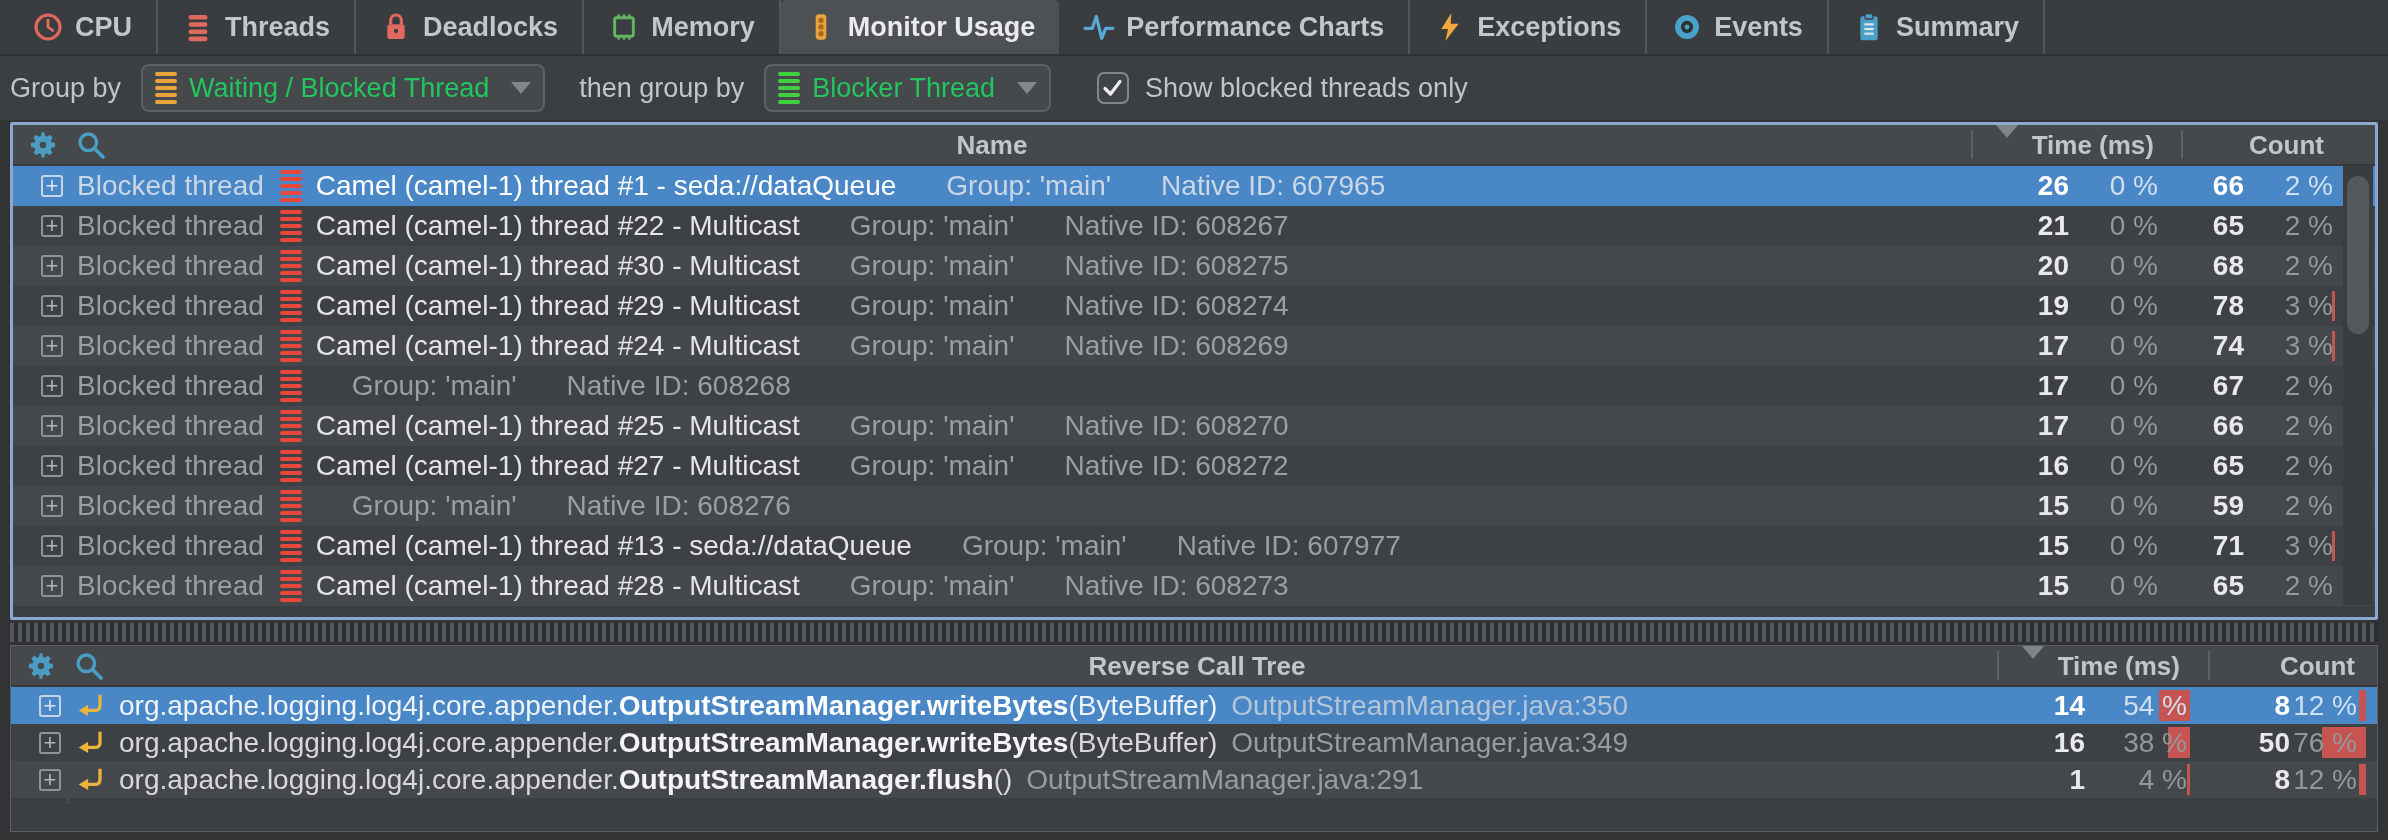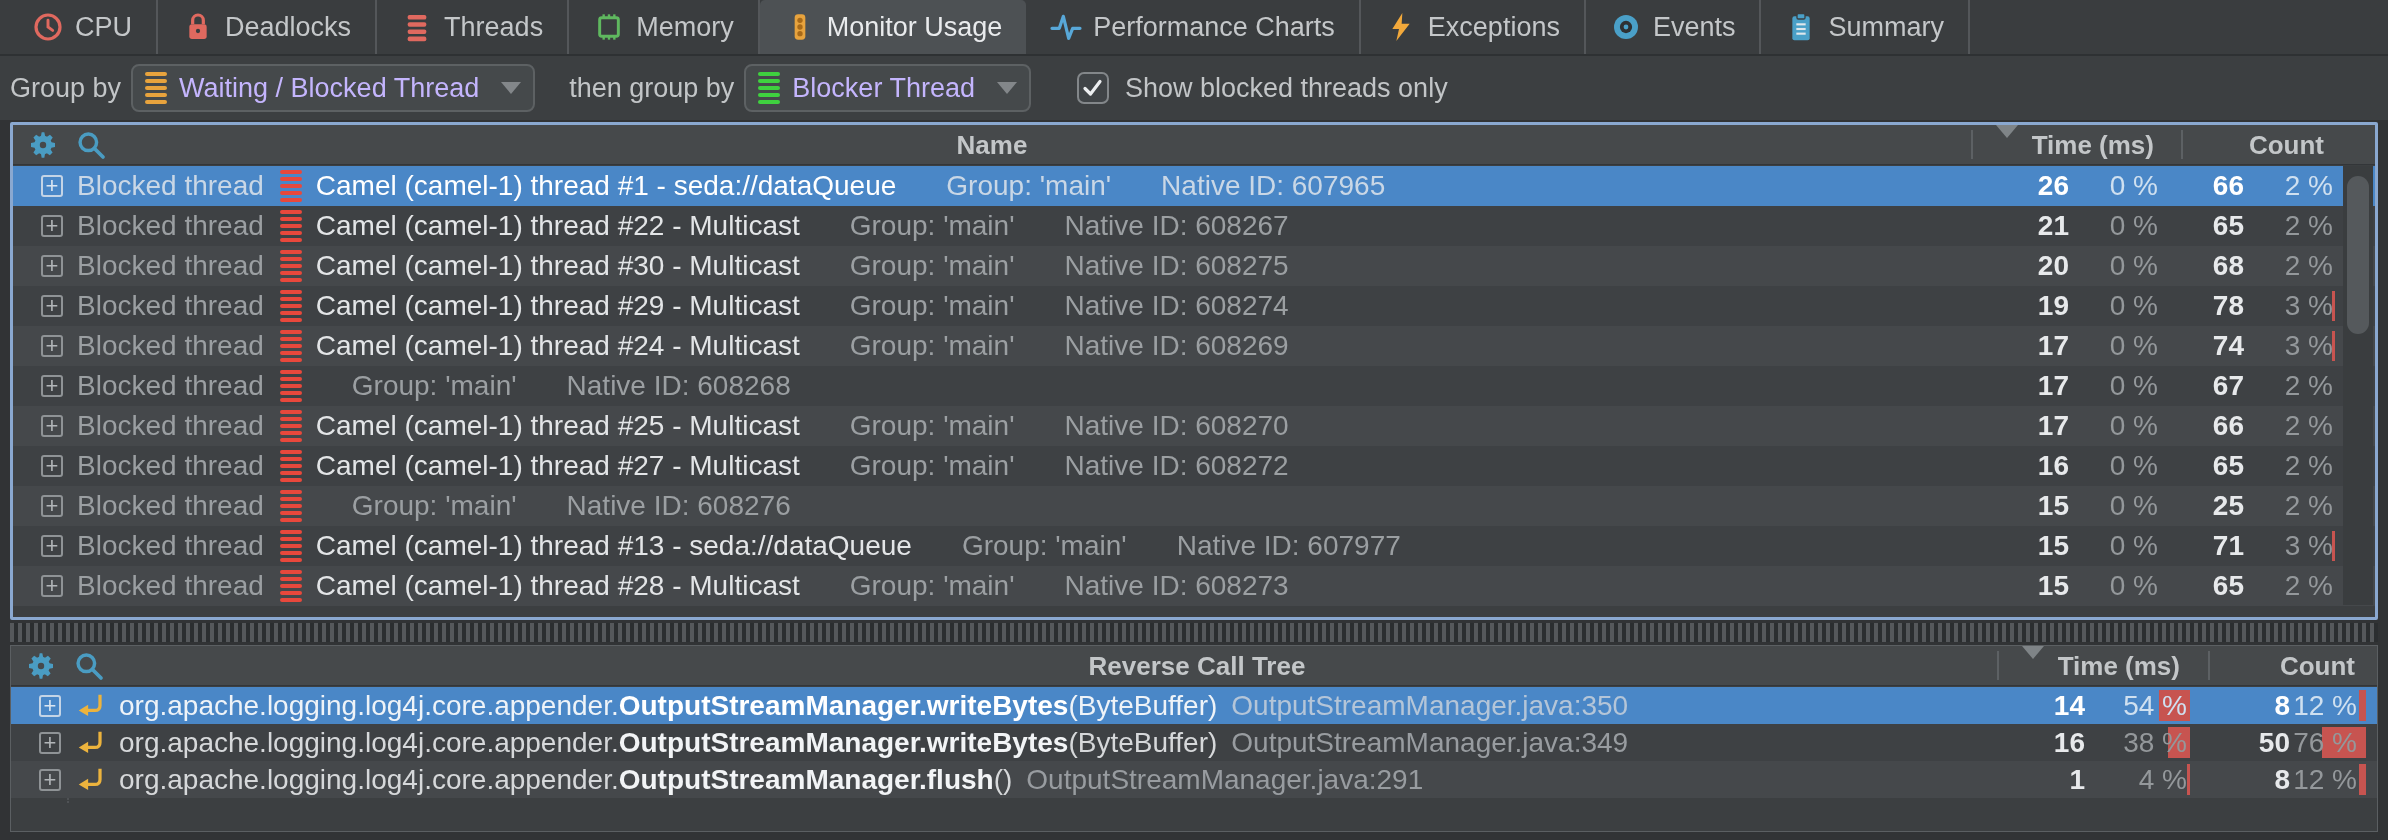--- a/index.html
+++ b/index.html
@@ -4,32 +4,32 @@
 <style>
   * { margin:0; padding:0; box-sizing:border-box; }
   html,body { background:#313335; }
   .app { position:relative; width:2388px; height:840px; background:#313335;
          font-family:"Liberation Sans",sans-serif; color:#c6c9cb; overflow:hidden; }
 
   
   .tabbar { height:56px; background:#3a3d3f; border-bottom:2px solid #2e3133;
             display:flex; align-items:stretch; padding-left:8px; }
   .tab { display:flex; align-items:center; gap:11px; padding:12px 24px;
-         font-size:27px; font-weight:400; color:#c4c7c9; border-right:2px solid #54575a;
+         font-size:27px; font-weight:700; color:#c4c7c9; border-right:2px solid #54575a;
          white-space:nowrap; cursor:default; }
   .tab.sel { background:#4d5154; border-right:none; color:#e9ebed; border-radius:5px 5px 0 0; }
   .tab svg { width:32px; height:32px; flex:none; }
 
   
   .toolbar { height:64px; background:#3c3f41; display:flex; align-items:center;
              font-size:27px; padding-left:10px; }
   .tb-label { color:#c2c5c7; }
   .dropdown { display:flex; align-items:center; gap:12px; background:#45494b;
               border:2px solid #5d6163; border-radius:8px; height:48px;
-              padding:0 12px 0 12px; color:#c4b5fd; margin-left:10px; }
+              padding:0 12px 0 12px; color:#22c55e; margin-left:20px; }
   .dd-arrow { width:0; height:0; border-left:10px solid transparent; border-right:10px solid transparent;
               border-top:12px solid #83878a; margin-left:10px; }
   .then-label { margin-left:34px; }
   .cbwrap { display:flex; align-items:center; gap:16px; margin-left:46px; }
   .checkbox { width:32px; height:32px; background:#404447; border:2px solid #83878a;
               border-radius:7px; display:flex; align-items:center; justify-content:center; }
   .checkbox svg { width:24px; height:24px; }
   .bars { display:flex; flex-direction:column; gap:3px; flex:none; }
   .bars i { display:block; width:22px; height:4px; border-radius:2px; }
   .bars.red i { background:#e8483c; } .bars.orange i { background:#e8a33d; } .bars.green i { background:#3fd13f; }
@@ -107,36 +107,36 @@
   <div class="tabbar">
     <div class="tab">
       <svg viewBox="0 0 24 24">
           <circle cx="12" cy="12" r="9" fill="none" stroke="#e0695f" stroke-width="2.4"></circle>
           <path d="M12 7v5l3.5 2.5" fill="none" stroke="#e0695f" stroke-width="2.2" stroke-linecap="round"></path>
         </svg>
       <span>CPU</span>
     </div>
     <div class="tab">
       <svg viewBox="0 0 24 24">
-          <path d="M8 10V7a4 4 0 0 1 8 0v3" fill="none" stroke="#e0695f" stroke-width="2.4"></path>
-          <rect x="5.5" y="10" width="13" height="11" rx="2" fill="#e0695f"></rect>
-          <circle cx="12" cy="15" r="1.6" fill="#3a3d3f"></circle>
-        </svg>
-      <span>Deadlocks</span>
-    </div>
-    <div class="tab">
-      <svg viewBox="0 0 24 24">
           <g fill="#e0695f">
             <rect x="5" y="3" width="14" height="3.4" rx="1.4"></rect>
             <rect x="5" y="8.4" width="14" height="3.4" rx="1.4"></rect>
             <rect x="5" y="13.8" width="14" height="3.4" rx="1.4"></rect>
             <rect x="5" y="19.2" width="14" height="3.4" rx="1.4"></rect>
           </g>
         </svg>
       <span>Threads</span>
+    </div>
+    <div class="tab">
+      <svg viewBox="0 0 24 24">
+          <path d="M8 10V7a4 4 0 0 1 8 0v3" fill="none" stroke="#e0695f" stroke-width="2.4"></path>
+          <rect x="5.5" y="10" width="13" height="11" rx="2" fill="#e0695f"></rect>
+          <circle cx="12" cy="15" r="1.6" fill="#3a3d3f"></circle>
+        </svg>
+      <span>Deadlocks</span>
     </div>
     <div class="tab">
       <svg viewBox="0 0 24 24">
           <rect x="5" y="5" width="14" height="14" rx="1.5" fill="none" stroke="#5fb85f" stroke-width="2.2"></rect>
           <g stroke="#5fb85f" stroke-width="1.8">
             <line x1="8" y1="5" x2="8" y2="2.5"></line>
             <line x1="12" y1="5" x2="12" y2="2.5"></line>
             <line x1="16" y1="5" x2="16" y2="2.5"></line>
             <line x1="8" y1="19" x2="8" y2="21.5"></line>
             <line x1="12" y1="19" x2="12" y2="21.5"></line>
@@ -414,21 +414,21 @@
             <i></i>
             <i></i>
             <i></i>
             <i></i>
           </span>
           <span class="tgroup">Group: 'main'</span>
           <span class="tnative">Native ID: 608276</span>
 
           <span class="cell num v-time">15</span>
           <span class="cell pct v-timepct">0 %</span>
-          <span class="cell num v-count">25</span>
+          <span class="cell num v-count">59</span>
           <span class="cell pct v-countpct">2 %</span>
         </div>
 
         <div class="row row-t dark">
           <span class="handle">+</span>
           <span class="kind">Blocked thread</span>
           <span class="thread-ico bars red">
             <i></i>
             <i></i>
             <i></i>

